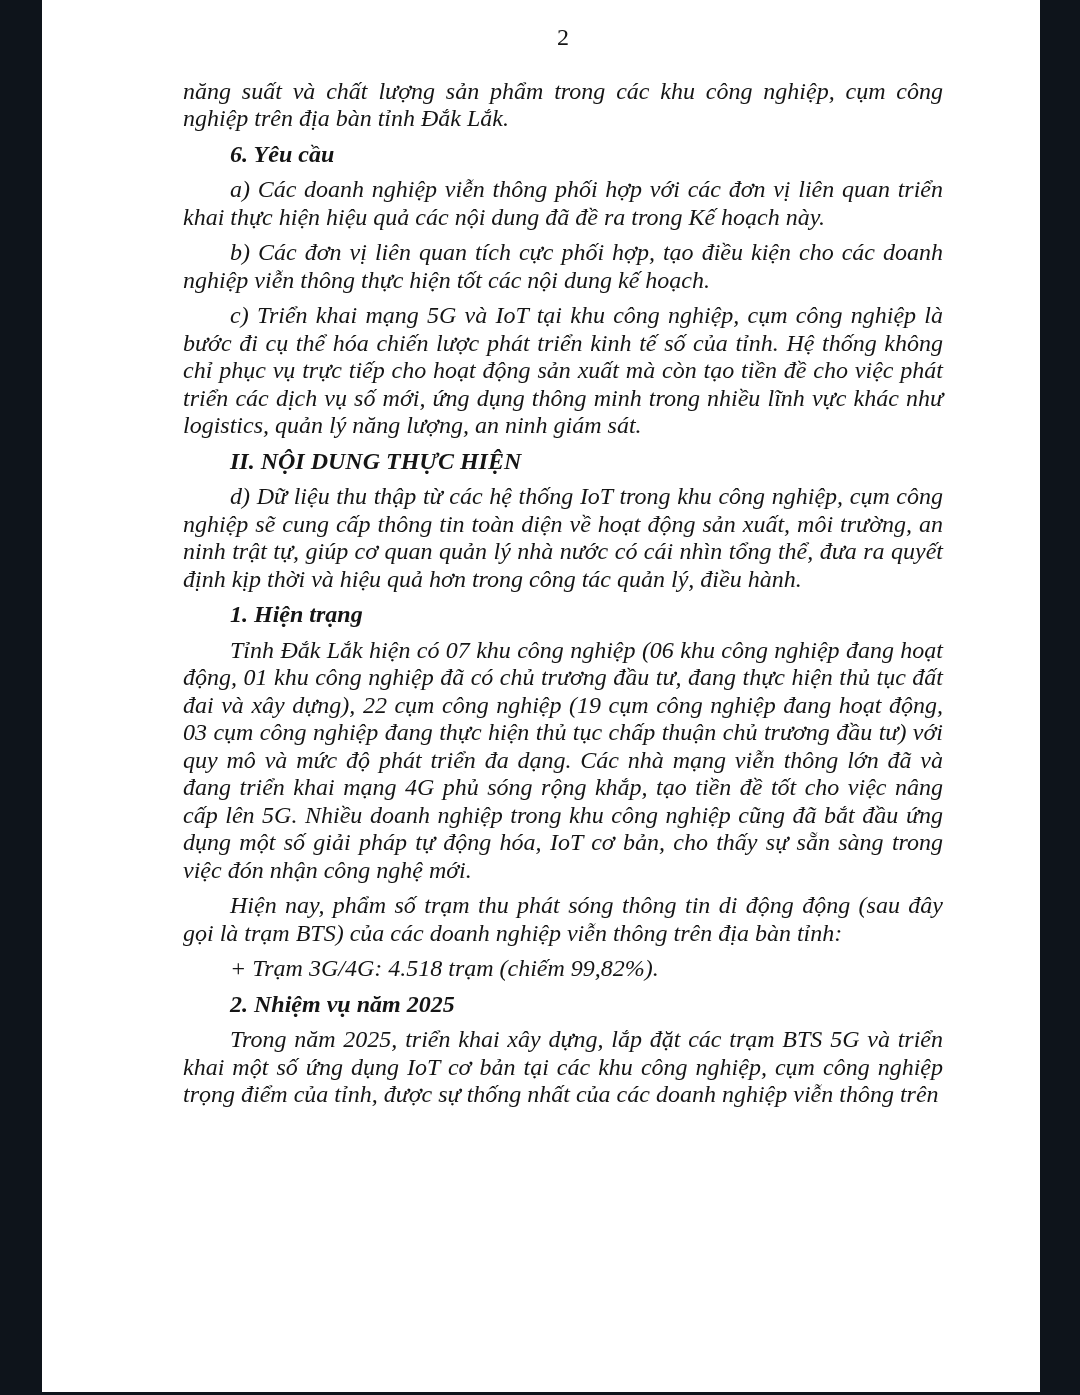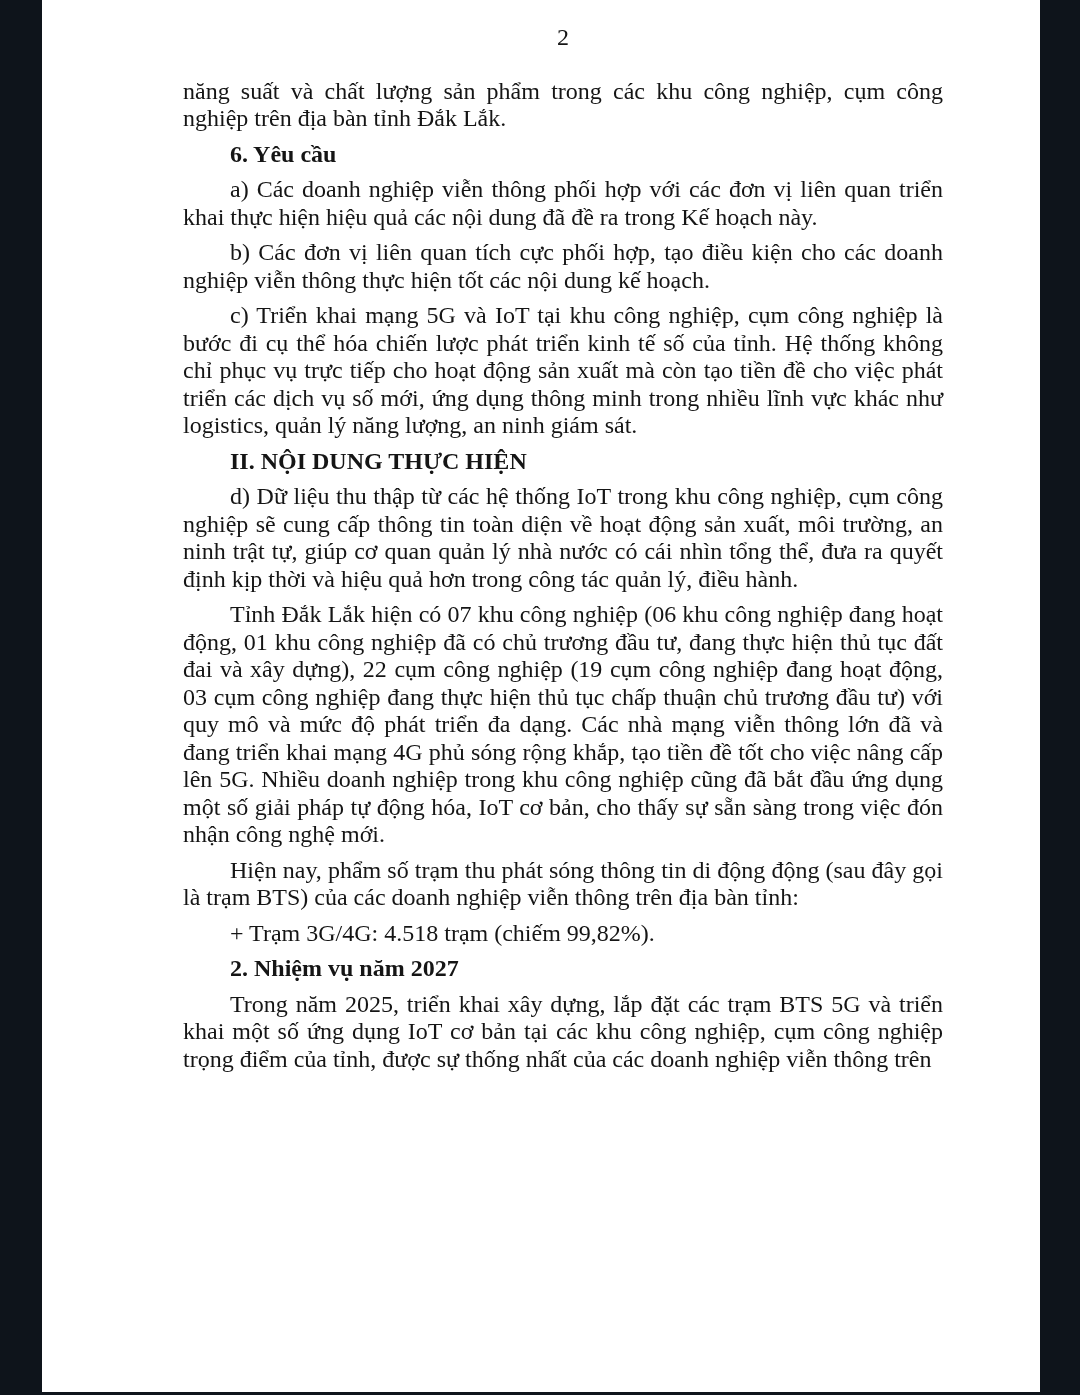--- a/index.html
+++ b/index.html
@@ -20,21 +20,21 @@
   .content {
     padding: 24px 97px 0 141px;
     color: #151515;
     font-size: 24px;
     line-height: 27.5px;
   }
   .page-number {
     text-align: center;
     margin-bottom: 26px;
   }
-  .block { margin: 8px 0; }
+  .block { margin: 8px 0; font-style: italic; }
   .para {
     text-align: justify;
     text-justify: inter-word;
     text-indent: 47px;
   }
   .para.no-indent { text-indent: 0; }
   .heading {
     font-weight: bold;
     text-indent: 47px;
   }
@@ -55,28 +55,29 @@
     <p class="block para">a) Các doanh nghiệp viễn thông phối hợp với các đơn vị liên quan triển khai thực hiện hiệu quả các nội dung đã đề ra trong Kế hoạch này.</p>
 
     <p class="block para">b) Các đơn vị liên quan tích cực phối hợp, tạo điều kiện cho các doanh nghiệp viễn thông thực hiện tốt các nội dung kế hoạch.</p>
 
     <p class="block para">c) Triển khai mạng 5G và IoT tại khu công nghiệp, cụm công nghiệp là bước đi cụ thể hóa chiến lược phát triển kinh tế số của tỉnh. Hệ thống không chỉ phục vụ trực tiếp cho hoạt động sản xuất mà còn tạo tiền đề cho việc phát triển các dịch vụ số mới, ứng dụng thông minh trong nhiều lĩnh vực khác như logistics, quản lý năng lượng, an ninh giám sát.</p>
 
     <p class="block heading">II. NỘI DUNG THỰC HIỆN</p>
 
     <p class="block para">d) Dữ liệu thu thập từ các hệ thống IoT trong khu công nghiệp, cụm công nghiệp sẽ cung cấp thông tin toàn diện về hoạt động sản xuất, môi trường, an ninh trật tự, giúp cơ quan quản lý nhà nước có cái nhìn tổng thể, đưa ra quyết định kịp thời và hiệu quả hơn trong công tác quản lý, điều hành.</p>
 
+    <p class="block heading">1. Hiện trạng</p>
 
     <p class="block para">Tỉnh Đắk Lắk hiện có 07 khu công nghiệp (06 khu công nghiệp đang hoạt động, 01 khu công nghiệp đã có chủ trương đầu tư, đang thực hiện thủ tục đất đai và xây dựng), 22 cụm công nghiệp (19 cụm công nghiệp đang hoạt động, 03 cụm công nghiệp đang thực hiện thủ tục chấp thuận chủ trương đầu tư) với quy mô và mức độ phát triển đa dạng. Các nhà mạng viễn thông lớn đã và đang triển khai mạng 4G phủ sóng rộng khắp, tạo tiền đề tốt cho việc nâng cấp lên 5G. Nhiều doanh nghiệp trong khu công nghiệp cũng đã bắt đầu ứng dụng một số giải pháp tự động hóa, IoT cơ bản, cho thấy sự sẵn sàng trong việc đón nhận công nghệ mới.</p>
 
 
     <p class="block para">Hiện nay, phẩm số trạm thu phát sóng thông tin di động động (sau đây gọi là trạm BTS) của các doanh nghiệp viễn thông trên địa bàn tỉnh:</p>
 
 
     <p class="block item">+ Trạm 3G/4G: 4.518 trạm (chiếm 99,82%).</p>
 
 
-    <p class="block heading">2. Nhiệm vụ năm 2027</p>
+    <p class="block heading">2. Nhiệm vụ năm 2025</p>
 
     <p class="block para">Trong năm 2025, triển khai xây dựng, lắp đặt các trạm BTS 5G và triển khai một số ứng dụng IoT cơ bản tại các khu công nghiệp, cụm công nghiệp trọng điểm của tỉnh, được sự thống nhất của các doanh nghiệp viễn thông trên</p>
 
   </div>
 </div>
 
 </body></html>

